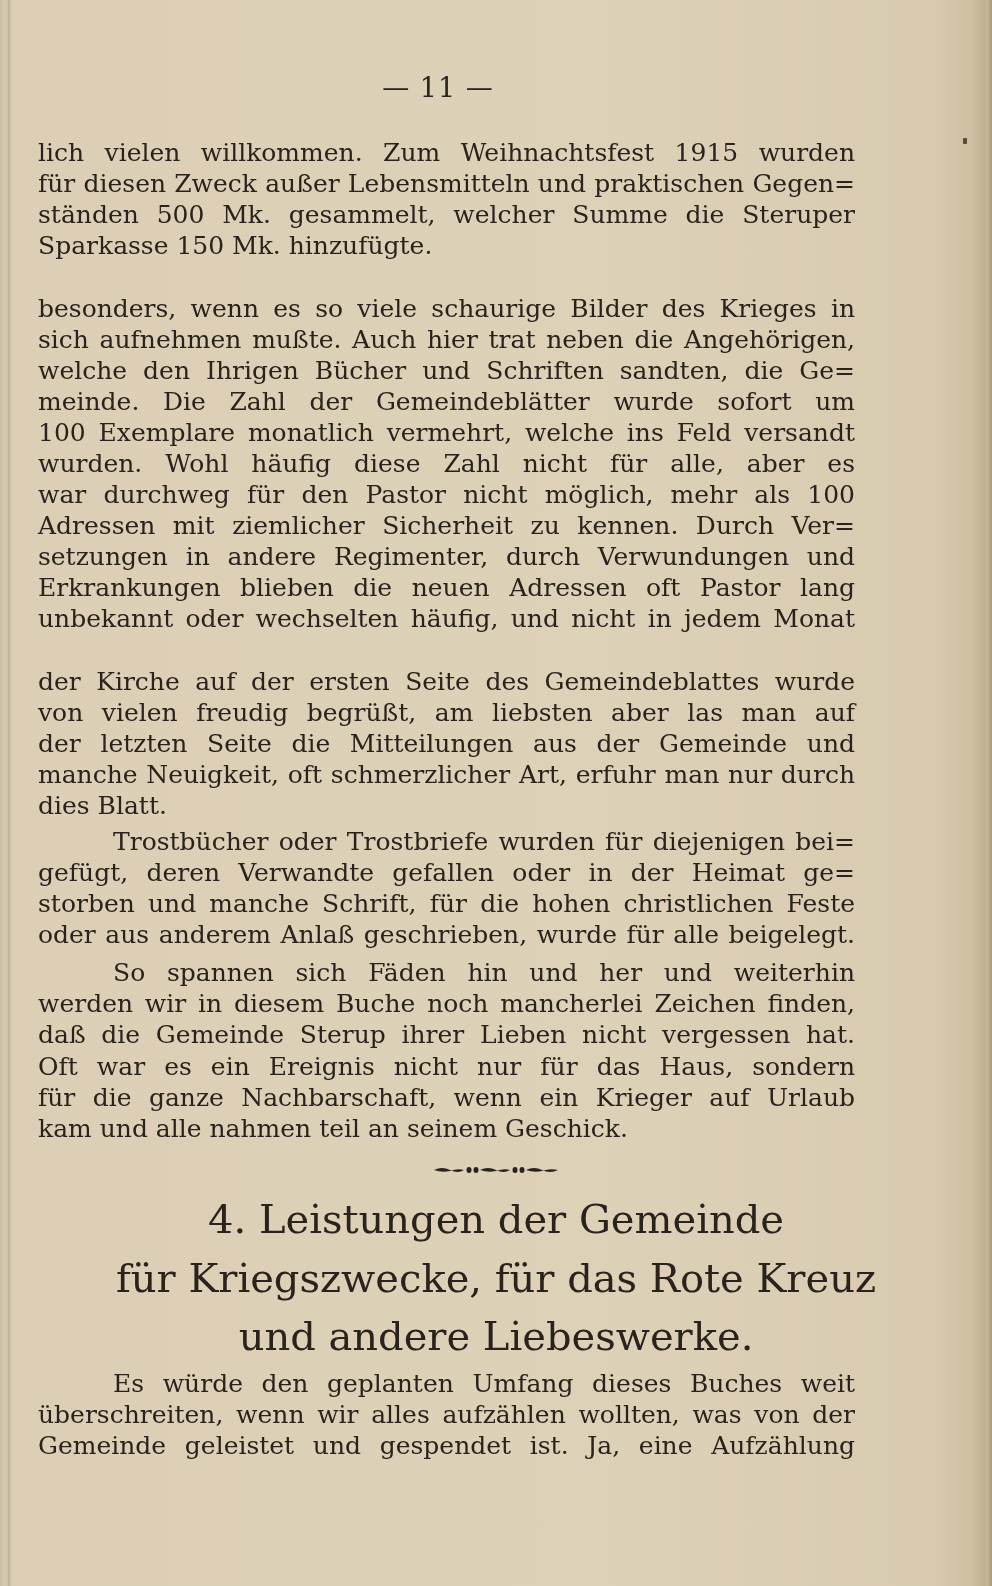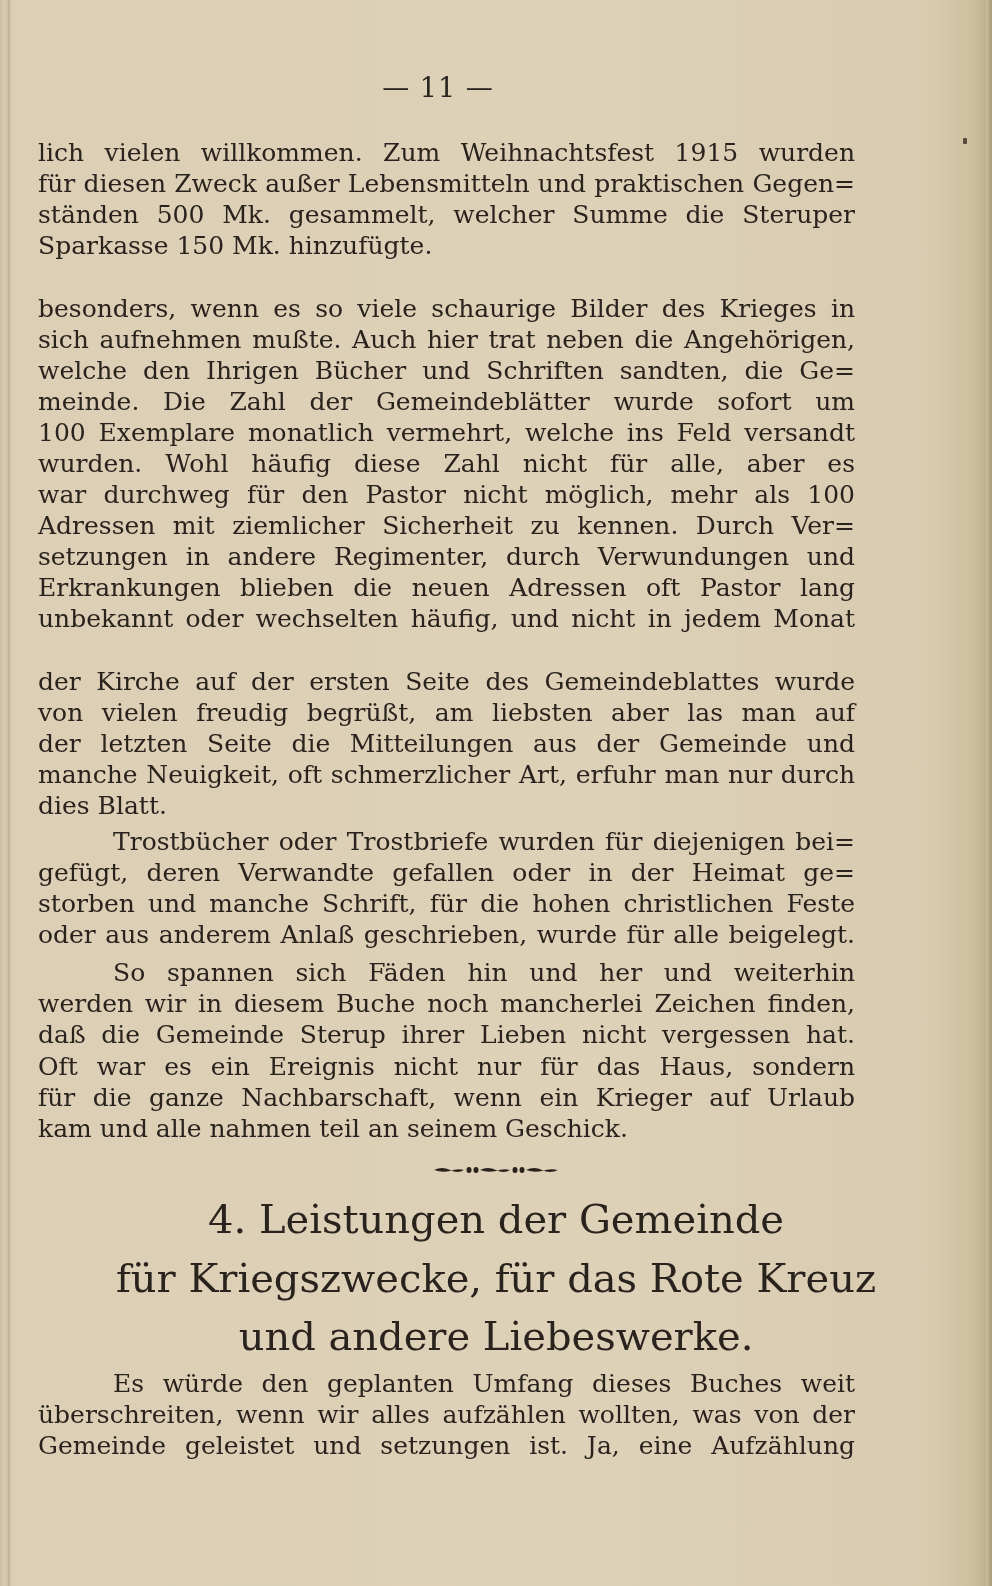--- a/index.html
+++ b/index.html
@@ -109,14 +109,14 @@
   </div>
 
   <div>
     <div class="heading-line" style="top:1190px"><span style="display: inline-block; white-space: nowrap;">4. Leistungen der Gemeinde</span></div>
     <div class="heading-line" style="top:1249px"><span style="display: inline-block; white-space: nowrap;">für Kriegszwecke, für das Rote Kreuz</span></div>
     <div class="heading-line" style="top:1307px"><span style="display: inline-block; white-space: nowrap;">und andere Liebeswerke.</span></div>
   </div>
 
   <div class="line indent" style="top:1368px">Es würde den geplanten Umfang dieses Buches weit</div>
   <div class="line" style="top:1399px">überschreiten, wenn wir alles aufzählen wollten, was von der</div>
-  <div class="line" style="top:1430px">Gemeinde geleistet und setzungen ist. Ja, eine Aufzählung</div>
+  <div class="line" style="top:1430px">Gemeinde geleistet und gespendet ist. Ja, eine Aufzählung</div>
 </div>
 
 </body></html>

